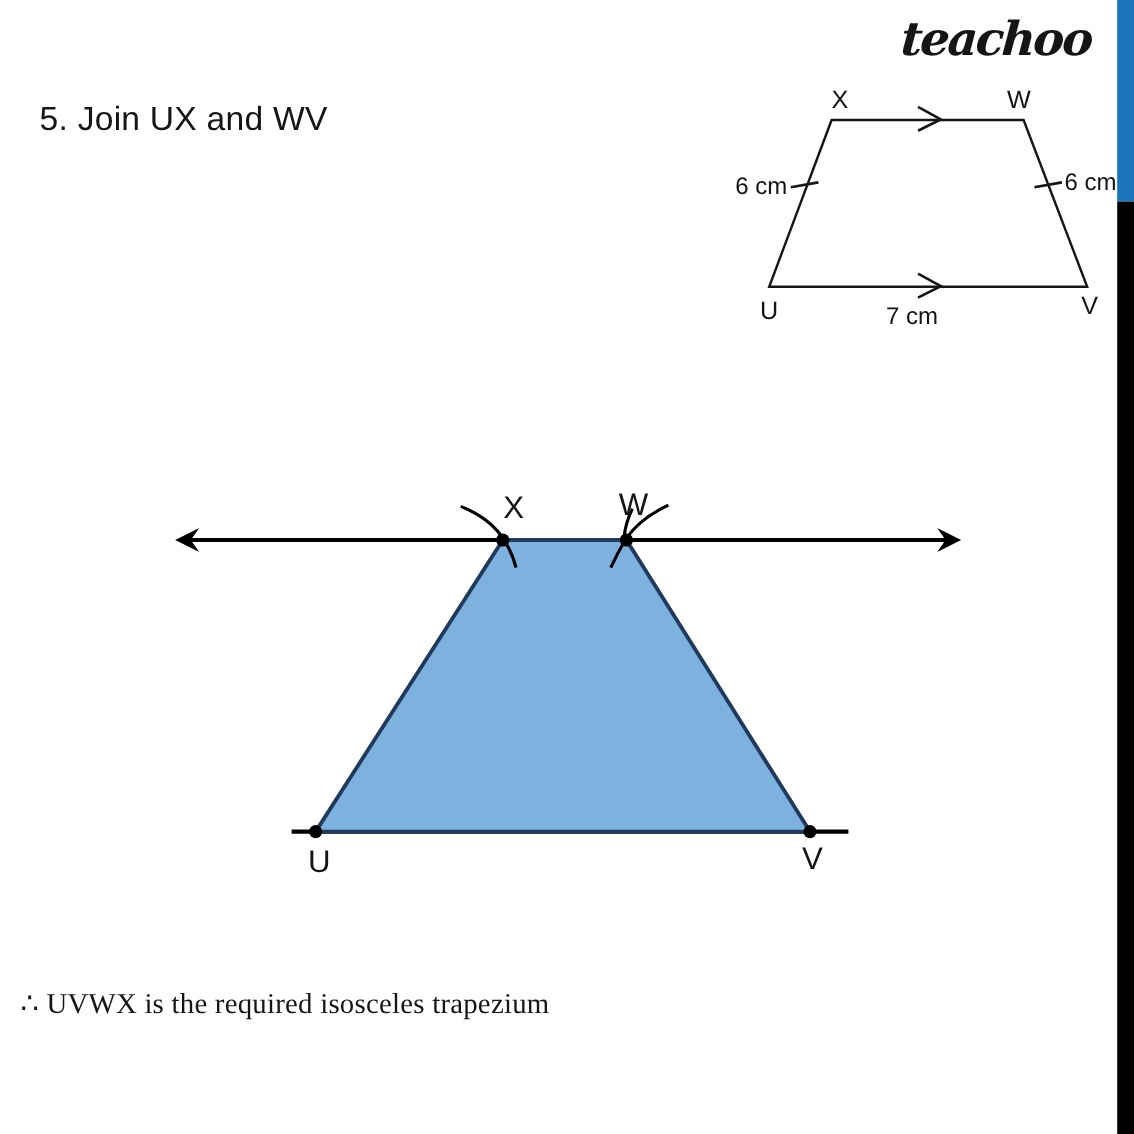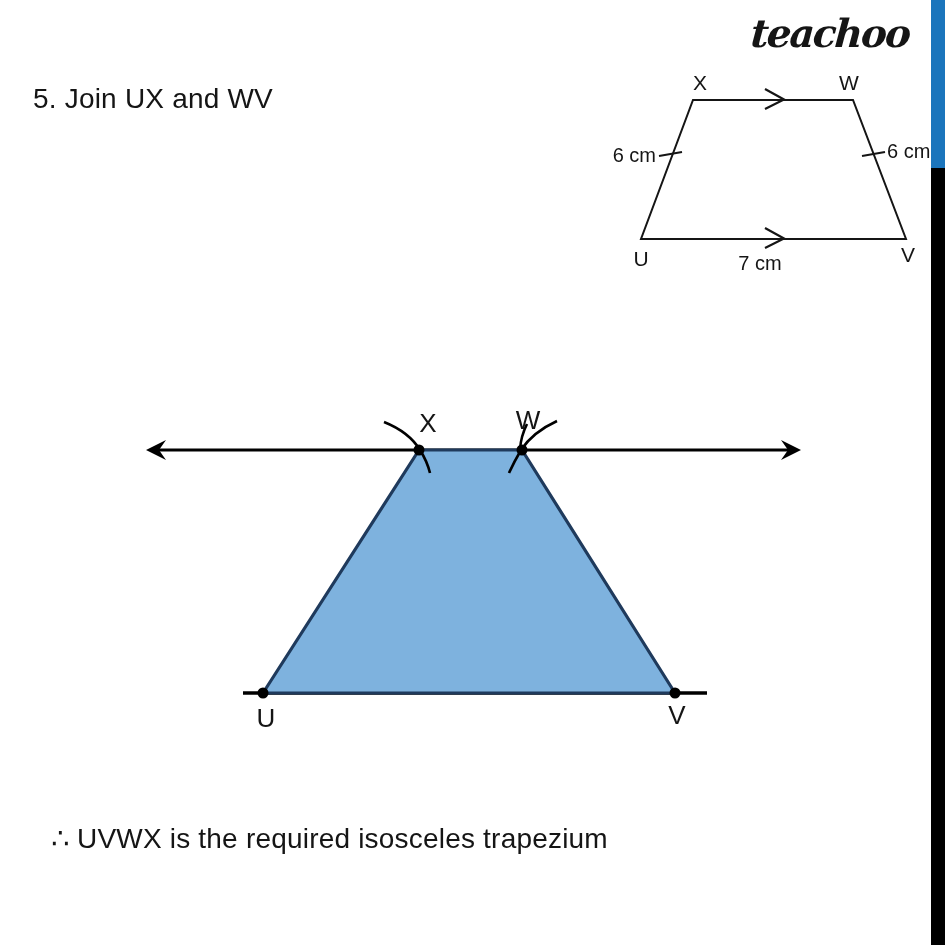--- a/index.html
+++ b/index.html
@@ -21,23 +21,24 @@
   #brand-logo {
     top: 10px; right: 36px;
     font-family: "DejaVu Serif", serif;
     font-style: italic;
     font-weight: bold;
     font-size: 39px;
     letter-spacing: -2px;
     transform: skewX(-4deg);
   }
   #conclusion-text {
-    left: 51px; top: 822px;
-    font-size: 28px;
+    left: 17px; top: 822px;
+    font-size: 24px;
     letter-spacing: 0.2px;
+    font-family: Liberation Serif, serif;
   }
   #accent-bar-blue {
     left: 931px; top: 0; width: 14px; height: 168px;
     background: #1B75BC;
   }
   #accent-bar-black {
     left: 931px; top: 168px; width: 14px; height: 777px;
     background: #000000;
   }
   svg text {

